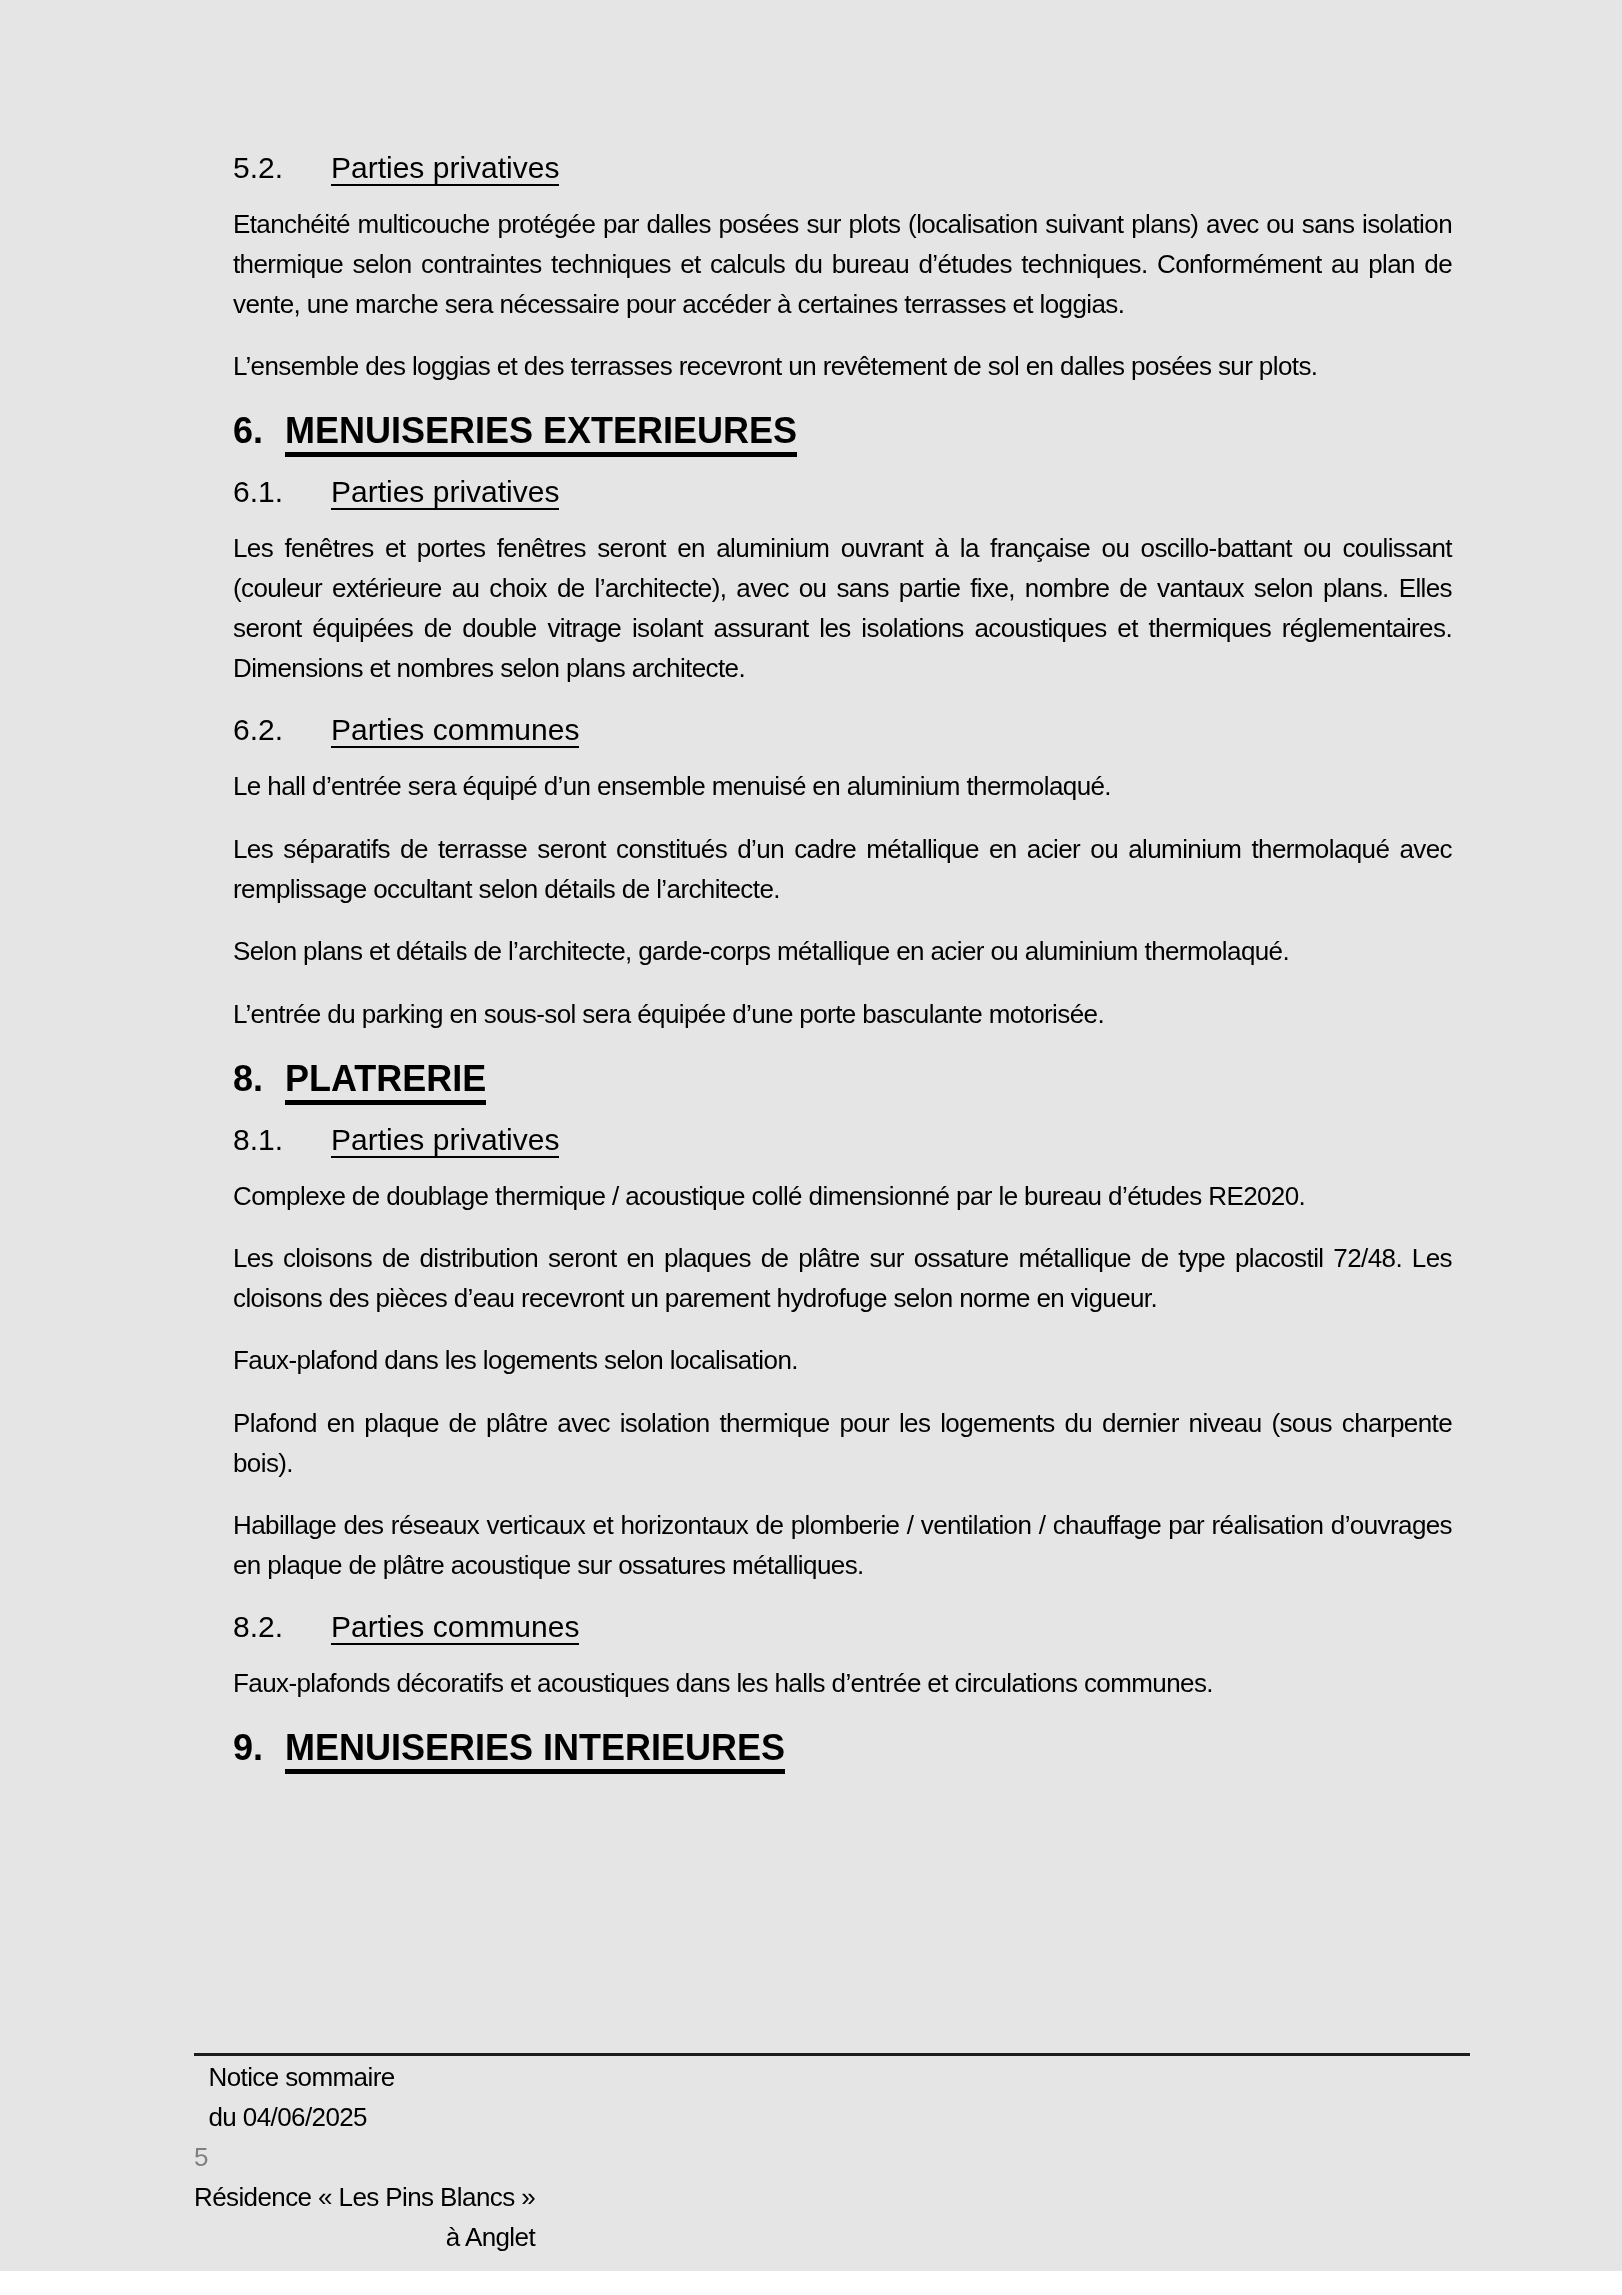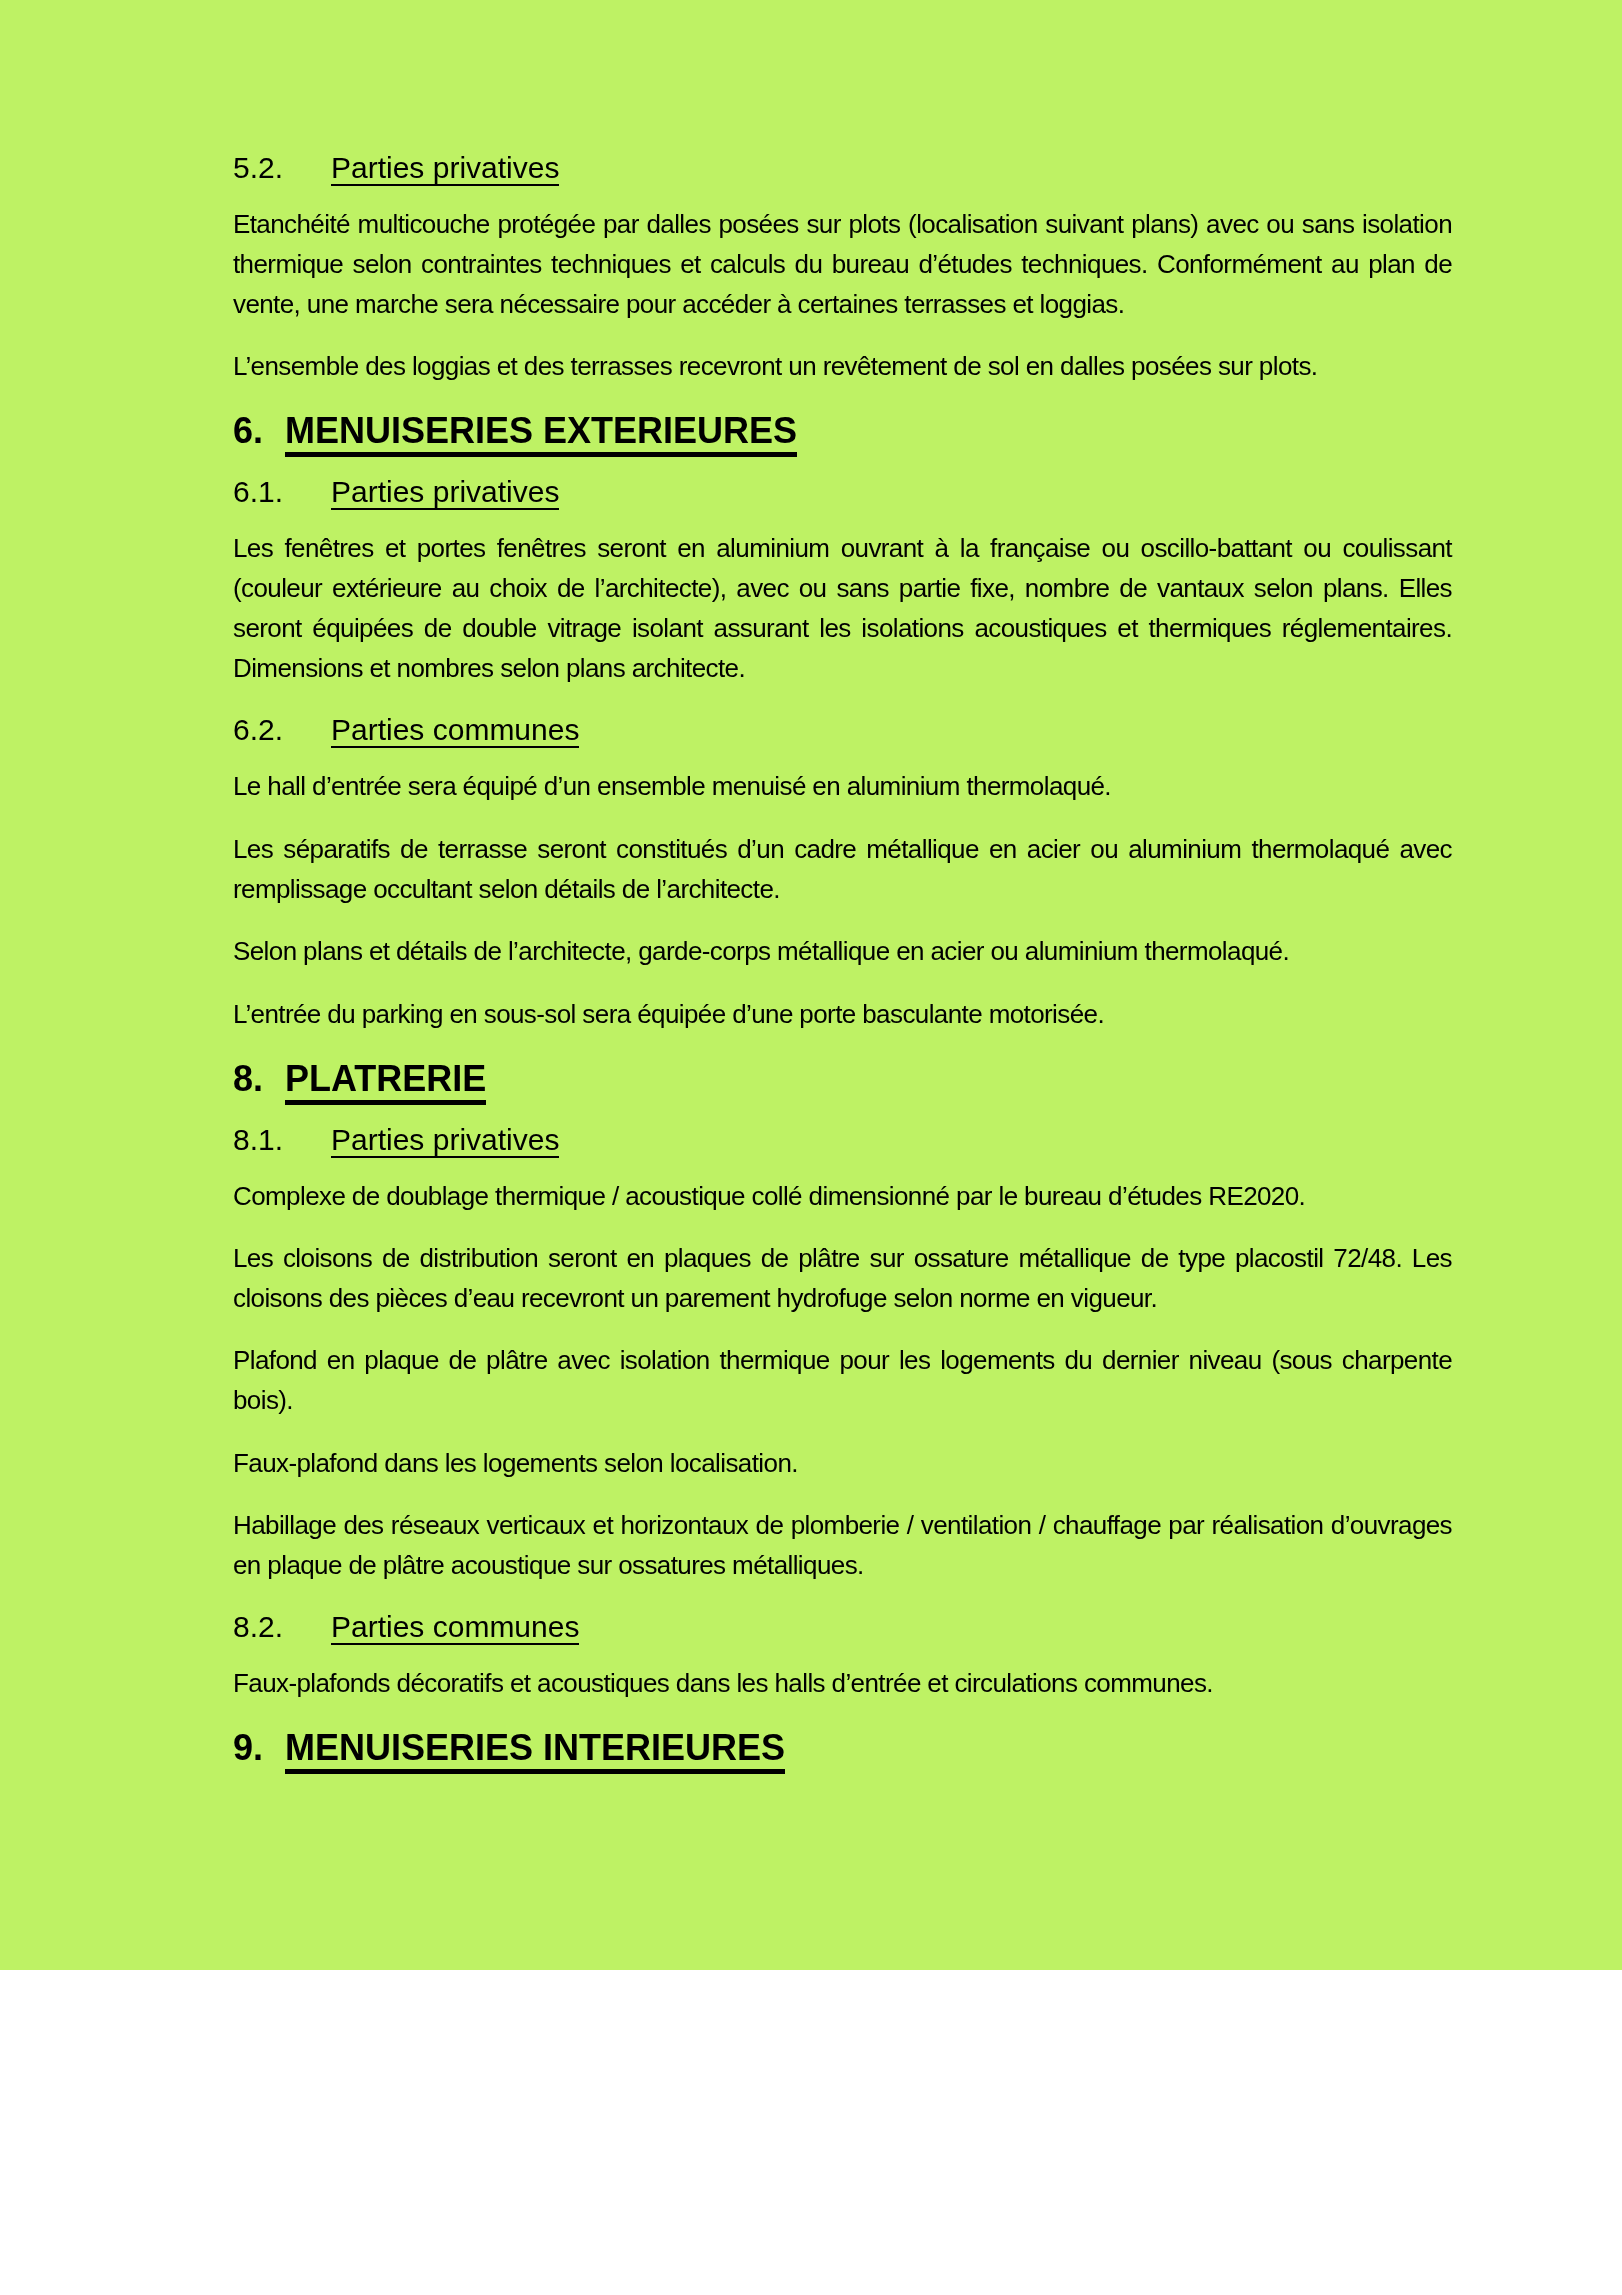--- a/index.html
+++ b/index.html
@@ -4,22 +4,22 @@
 <style>
   html, body { margin: 0; padding: 0; }
   body {
     width: 1622px; height: 2295px;
     background: #ffffff;
     font-family: "Liberation Sans", sans-serif;
     color: #000000;
   }
   .page {
     position: relative;
-    width: 1622px; height: 1970px;
-    background: #bef264;
+    width: 1622px; height: 2271px;
+    background: #e5e5e5;
     overflow: hidden;
   }
   .content {
     position: absolute;
     left: 233px; top: 0;
     width: 1219px;
     padding-top: 152px;
   }
   .content > :first-child { margin-top: 0; }
 
@@ -111,23 +111,23 @@
     </div>
 
     <div class="h2">
       <span class="h-num">8.1.</span><span class="h-title">Parties privatives</span>
     </div>
 
     <p class="body">Complexe de doublage thermique / acoustique collé dimensionné par le bureau d’études RE2020.</p>
 
     <p class="body">Les cloisons de distribution seront en plaques de plâtre sur ossature métallique de type placostil 72/48. Les cloisons des pièces d’eau recevront un parement hydrofuge selon norme en vigueur.</p>
 
+    <p class="body">Faux-plafond dans les logements selon localisation.</p>
+
     <p class="body">Plafond en plaque de plâtre avec isolation thermique pour les logements du dernier niveau (sous charpente bois).</p>
-
-    <p class="body">Faux-plafond dans les logements selon localisation.</p>
 
     <p class="body">Habillage des réseaux verticaux et horizontaux de plomberie / ventilation / chauffage par réalisation d’ouvrages en plaque de plâtre acoustique sur ossatures métalliques.</p>
 
     <div class="h2">
       <span class="h-num">8.2.</span><span class="h-title">Parties communes</span>
     </div>
 
     <p class="body">Faux-plafonds décoratifs et acoustiques dans les halls d’entrée et circulations communes.</p>
 
     <div class="h1">

